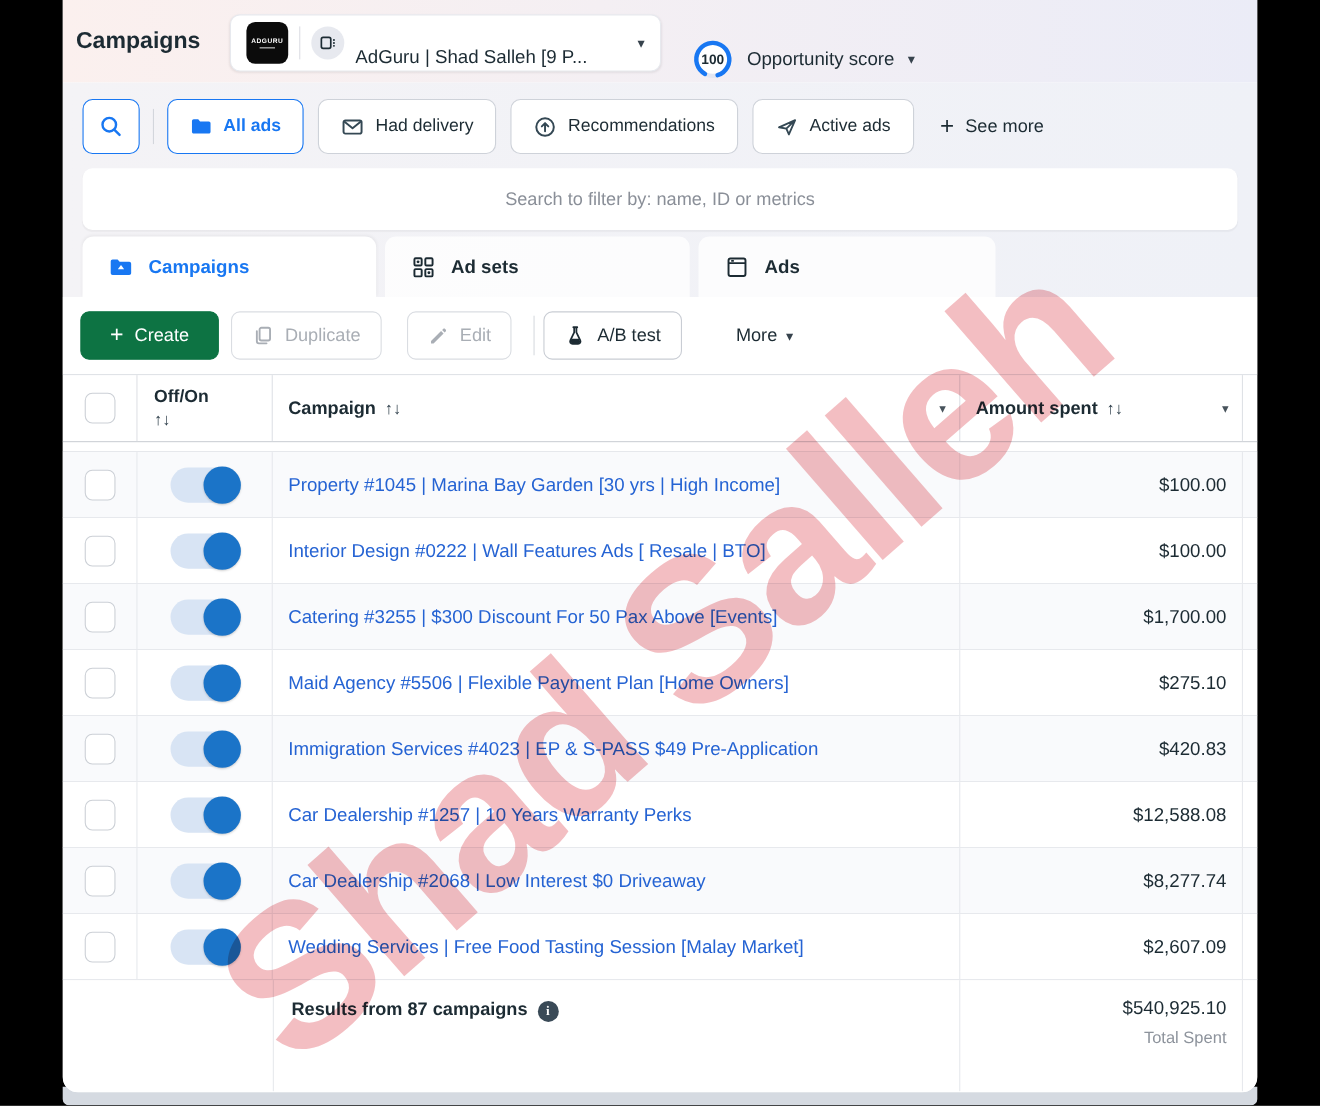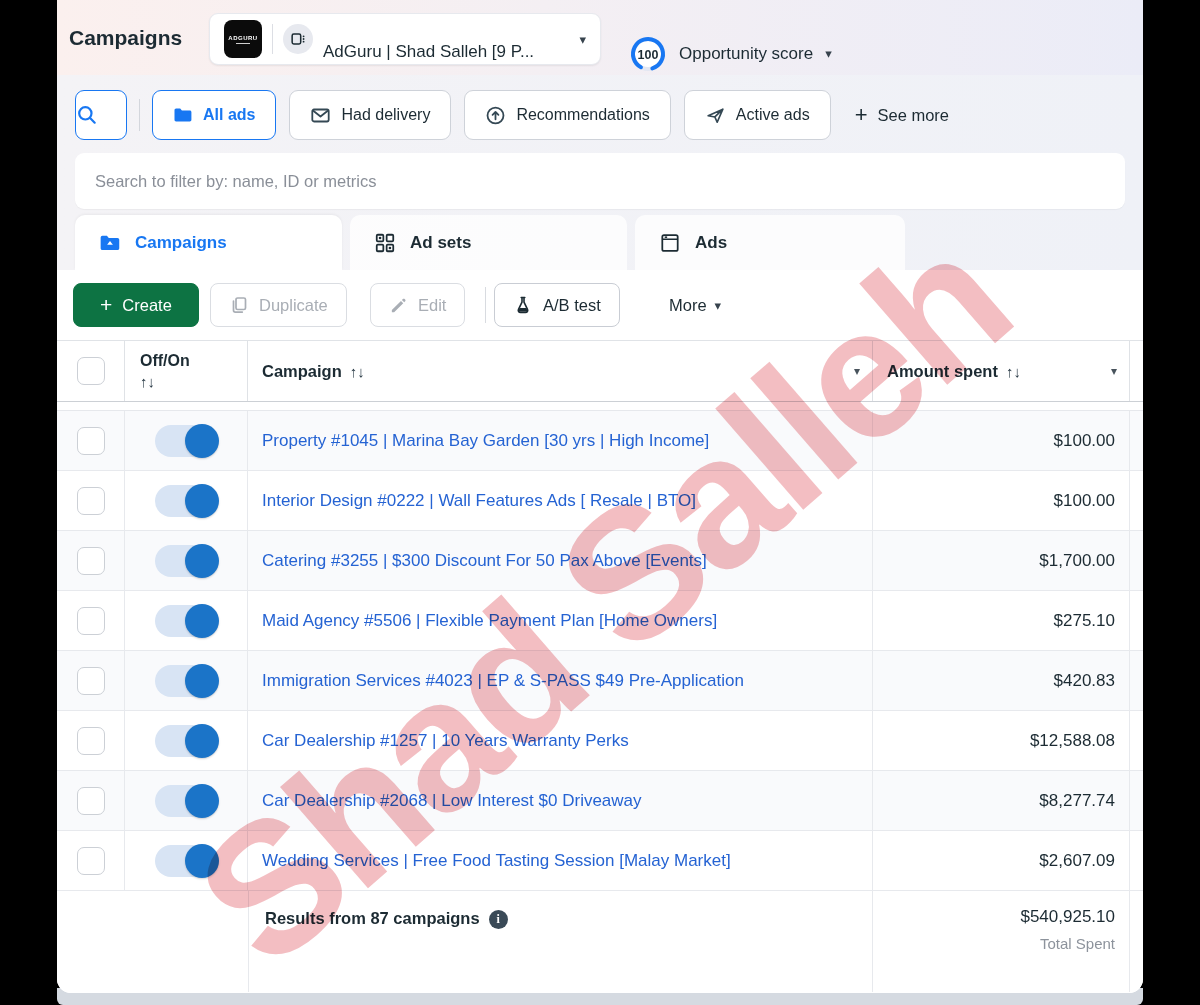--- a/index.html
+++ b/index.html
@@ -32,31 +32,31 @@
   .opp-label { font-size:17px; color:#1c2b33; }
 
   
   .subhdr { position:absolute; left:0; top:75px; width:1086px; height:195px;
             background:linear-gradient(90deg,#f4f3f6 0%,#eff1f7 100%); }
   .filters { position:absolute; left:18px; top:15px; height:50px; display:flex; align-items:center; }
   .fbtn { height:50px; background:#fff; border:1px solid #ced2d9; border-radius:9px;
           display:flex; align-items:center; gap:10px; padding:0 20px; font-size:16px;
           color:#1c2b33; white-space:nowrap; }
   .fbtn.square { width:52px; padding:0; justify-content:center; }
-  .fbtn.blue { border-color:#1877f2; color:#1877f2; font-weight:700;justify-content:space-between; }
+  .fbtn.blue { border-color:#1877f2; color:#1877f2; font-weight:700; }
   .fdivider { width:1px; height:32px; background:#d3d6dc; margin:0 12px; }
   .gap { width:13px; }
   .seemore { display:flex; align-items:center; gap:10px; font-size:16.5px; color:#1c2b33;
              margin-left:24px; }
   .seemore .plus { font-size:22px; font-weight:400; color:#1c2b33; }
 
   .searchbar { position:absolute; left:18px; top:78px; width:1050px; height:56px; }
   .searchbar input { width:100%; height:100%; border:none; outline:none; background:#fff;
                      border-radius:9px; padding:0 20px; font-size:16.5px; color:#1c2b33;
-                     font-family:"Liberation Sans", sans-serif; box-shadow:0 1px 1px rgba(0,0,0,.04); }
+                     font-family:"Liberation Sans", sans-serif; box-shadow:0 1px 1px rgba(0,0,0,.04);text-align:center; }
   .searchbar input::placeholder { color:#8a8f98; opacity:1; }
 
   .tabs { position:absolute; left:0; top:140px; width:1086px; height:55px; }
   .tab { position:absolute; top:0; height:55px; border-radius:10px 10px 0 0;
          display:flex; align-items:center; gap:14px; padding:0 24px; font-size:17px;
          font-weight:700; color:#1c2b33; background:rgba(255,255,255,.78); }
   .tab.active { background:#fff; color:#1877f2; box-shadow:0 -1px 3px rgba(0,0,0,.05); }
   .tab-campaigns { left:18px; width:267px; }
   .tab-adsets { left:293px; width:277px; }
   .tab-ads { left:578px; width:270px; }

